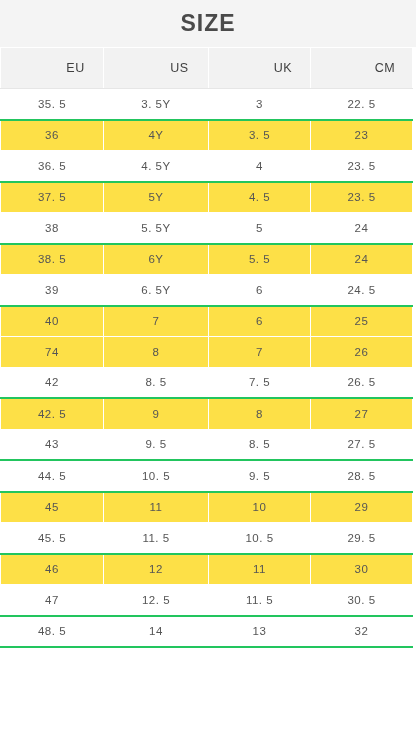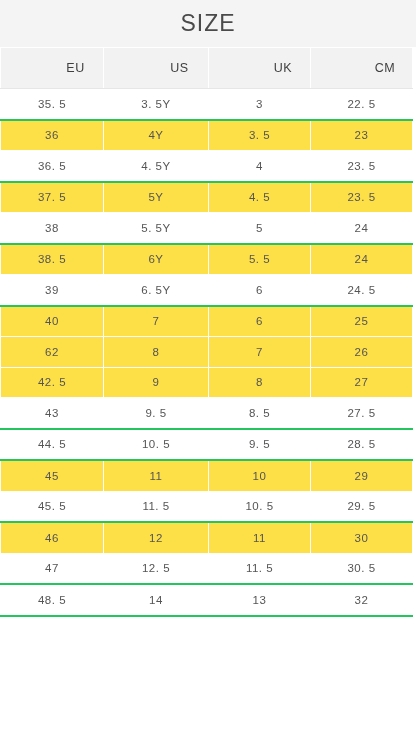--- a/index.html
+++ b/index.html
@@ -24,21 +24,21 @@
   .title-band {
     height: 47px;
     background: #f4f4f4;
     display: flex;
     align-items: center;
     justify-content: center;
     flex: 0 0 auto;
   }
   .title-text {
     font-size: 23px;
-    font-weight: normal;
+    font-weight: bold;
     color: #4a4a4a;
     letter-spacing: 1px;
     line-height: 1;
   }
   .table-wrap {
     flex: 1 1 auto;
     padding: 0 4px 0 0;
     box-sizing: border-box;
   }
   table.size-table {
@@ -150,24 +150,30 @@
             <td>6</td>
             <td>24. 5</td>
           </tr>
           <tr class="row-gray">
             <td>40</td>
             <td>7</td>
             <td>6</td>
             <td>25</td>
           </tr>
           <tr class="row-gray">
-            <td>62</td>
+            <td>74</td>
             <td>8</td>
             <td>7</td>
             <td>26</td>
+          </tr>
+          <tr class="row-white">
+            <td>42</td>
+            <td>8. 5</td>
+            <td>7. 5</td>
+            <td>26. 5</td>
           </tr>
           <tr class="row-gray">
             <td>42. 5</td>
             <td>9</td>
             <td>8</td>
             <td>27</td>
           </tr>
           <tr class="row-white">
             <td>43</td>
             <td>9. 5</td>

